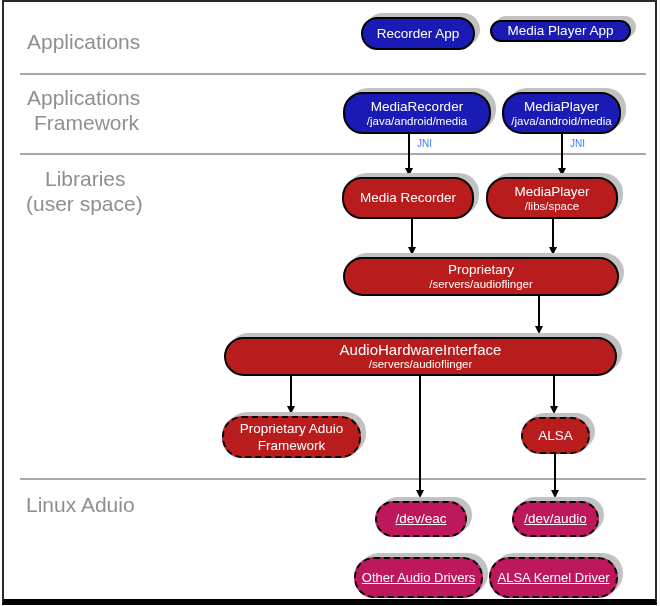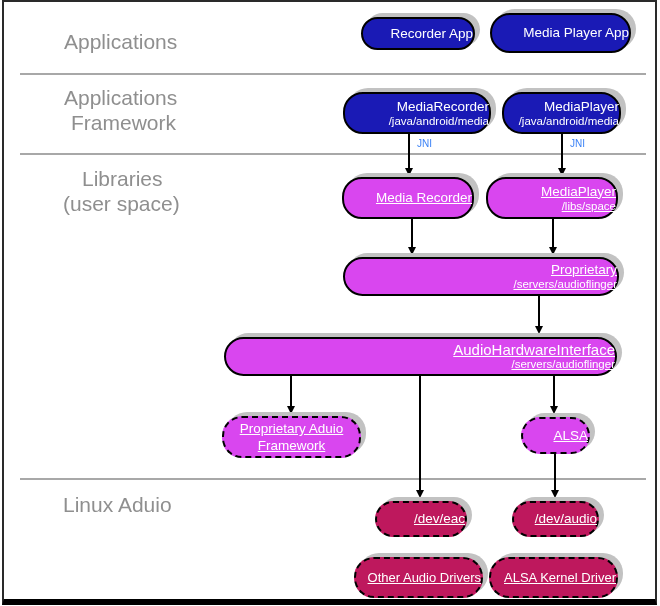--- a/index.html
+++ b/index.html
@@ -6,34 +6,33 @@
   #canvas{
     position:relative;width:660px;height:606px;background:#ffffff;
     font-family:"Liberation Sans", sans-serif;overflow:hidden;
   }
   .frame{
     position:absolute;left:2px;top:0;right:3px;bottom:1px;
     border:2px solid #2a2a2a;border-bottom:6px solid #000;
     pointer-events:none;
   }
   .layer-label{
-    position:absolute;color:#8f8f8f;font-size:21px;line-height:25px;white-space:nowrap;margin-left:37px;
+    position:absolute;color:#8f8f8f;font-size:21px;line-height:25px;white-space:nowrap;
   }
   .divider{position:absolute;height:2px;background:#a8a8a8;left:20px;width:626px;}
   .node{
     position:absolute;box-sizing:border-box;border-radius:20px;
     border:2px solid #000;color:#fff;text-align:center;
     display:flex;flex-direction:column;justify-content:center;
     box-shadow:5px -4px 0 #c2c2c2;
-    align-items:flex-end;
   }
   .node .t{font-size:13.5px;line-height:16px;}
   .node .s{font-size:11.5px;line-height:13px;}
   .blue{background:#1a1ab5;}
-  .green{background:#d946ef;text-decoration:underline;}
+  .green{background:#b91c1c;}
   .red{background:#be185d;text-decoration:underline;}
   .dashed{border:2px dashed #000;}
   .stem{position:absolute;width:1.5px;background:#000;}
   .head{
     position:absolute;width:0;height:0;
     border-left:4px solid transparent;border-right:4px solid transparent;
     border-top:8px solid #000;
   }
   .edge-label{position:absolute;color:#3b82f6;font-size:10px;font-weight:400;}
 </style>
@@ -49,21 +48,21 @@
   <div class="layer-label" style="left:26px;top:191px">(user space)</div>
   <div class="layer-label" style="left:26px;top:492px">Linux Aduio</div>
 
   <div class="divider" style="top:73px"></div>
   <div class="divider" style="top:153px"></div>
   <div class="divider" style="top:478px"></div>
 
   <div class="node blue" style="left:361px;top:17px;width:114px;height:33px">
     <div class="t">Recorder App</div>
   </div>
-  <div class="node blue" style="left:490px;top:13px;width:141px;height:40px">
+  <div class="node blue" style="left:490px;top:20px;width:141px;height:22px">
     <div class="t">Media Player App</div>
   </div>
 
   <div class="node blue" style="left:343px;top:92px;width:148px;height:42px">
     <div class="t">MediaRecorder</div>
     <div class="s">/java/android/media</div>
   </div>
   <div class="node blue" style="left:502px;top:92px;width:119px;height:42px">
     <div class="t">MediaPlayer</div>
     <div class="s">/java/android/media</div>

